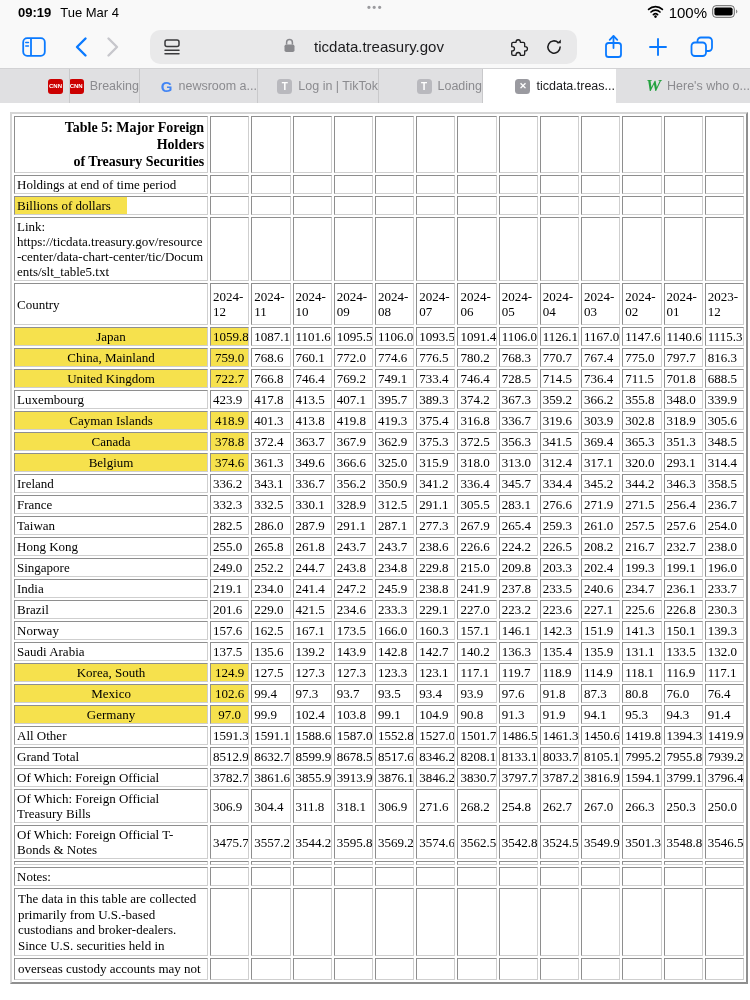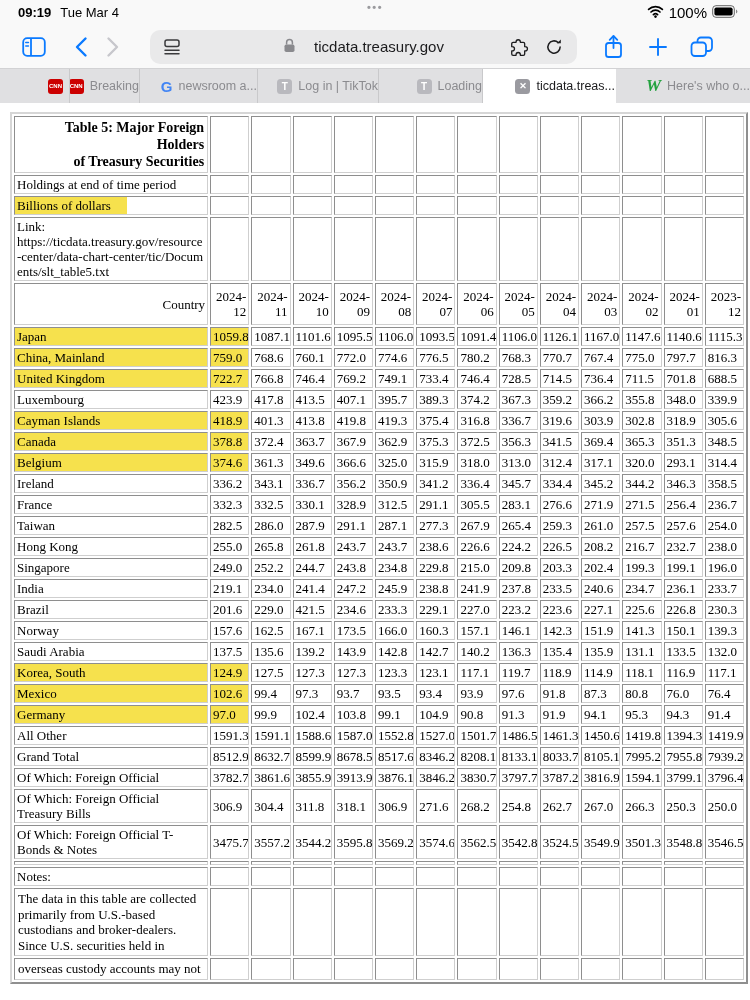--- a/index.html
+++ b/index.html
@@ -68,22 +68,22 @@
     border-collapse:separate;border-spacing:2px;table-layout:fixed;width:738px;
     margin:9px 0 0 10px;font-family:"Liberation Serif",serif;font-size:13px;color:#000;
     border:2px solid;border-color:#d6d6d6 #8f8f8f #8f8f8f #d6d6d6;background:#fff;
   }
   table.holders td{
     border:1px solid;border-color:#8e8e8e #cfcfcf #cfcfcf #8e8e8e;
     padding:1px 2px;vertical-align:middle;overflow:hidden;line-height:15px;
   }
   td.num{white-space:nowrap;}
   tr.title-row td.lead{font-weight:700;font-size:14px;text-align:right;line-height:17px;padding:2px 3px;}
-  tr.colhead-row td{height:38px;text-align:right;}
-  td.hl{background:#f6e14d;}
+  tr.colhead-row td{height:38px;}
+  td.hl{background:#f6e14d;text-align:center;}
   .marker{background:#f6e14d;padding:2px 16px 2px 2px;margin-left:-2px;}
   tr.spacer-row td{height:2px;padding:0;line-height:2px;}
   td.linkcell{line-height:16px;padding:2px 3px;}
   .break-all{word-break:break-all;}
   tr.notes-para td{line-height:15.5px;padding:2px 3px;margin-top:8px;}
 </style>
 </head>
 <body>
 
 <div class="statusbar">

